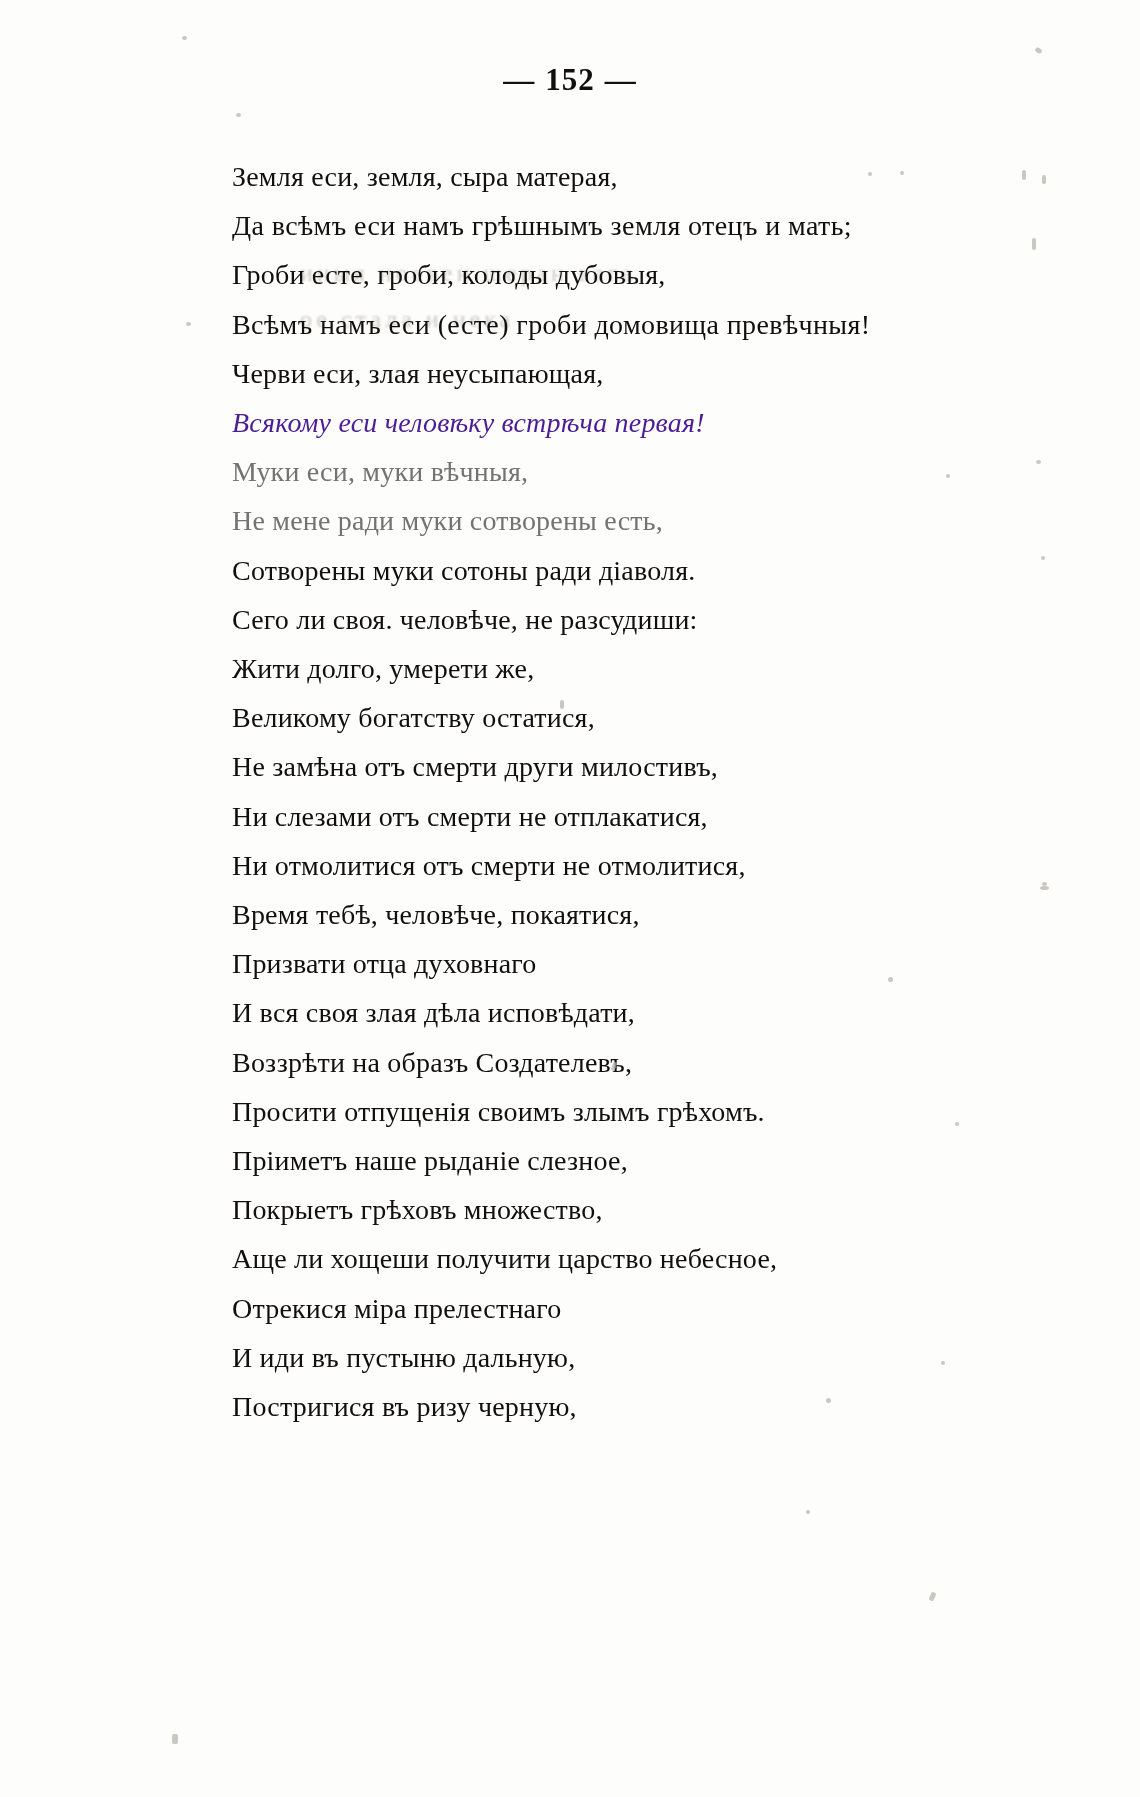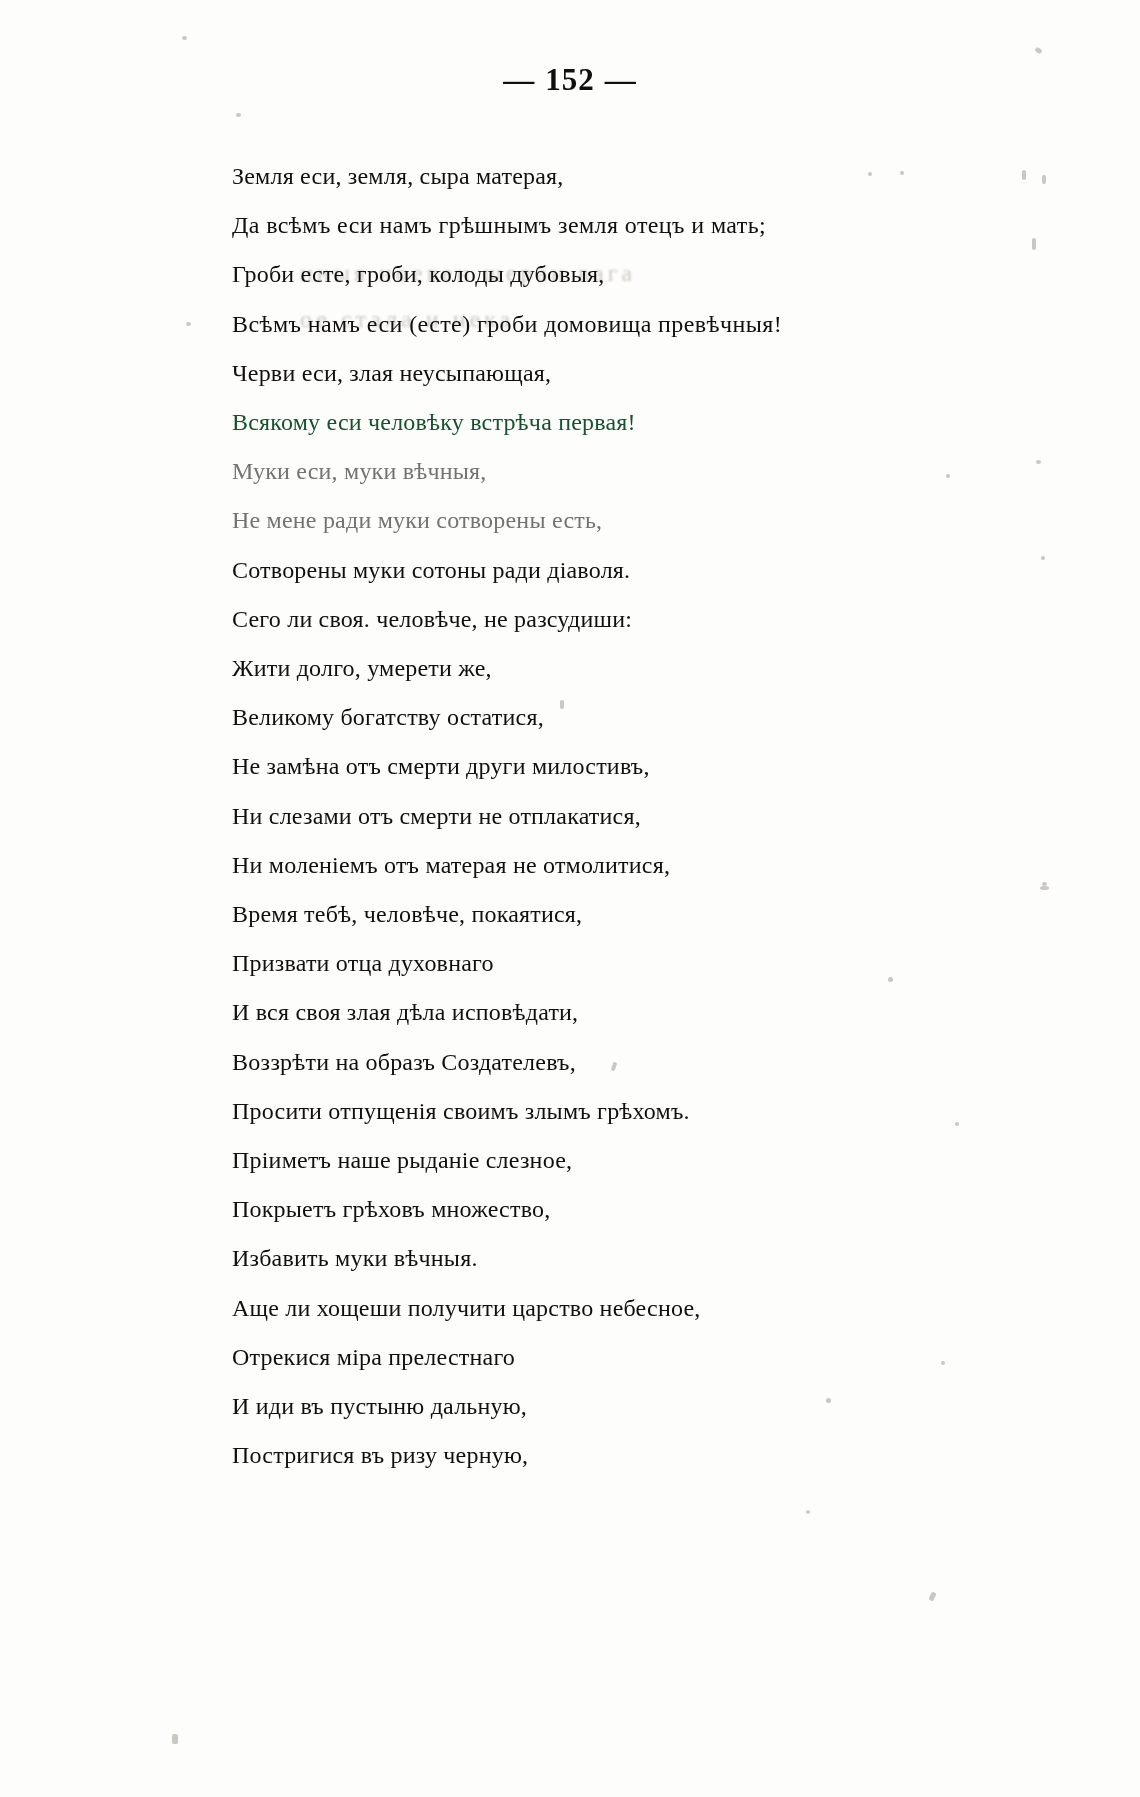--- a/index.html
+++ b/index.html
@@ -37,28 +37,28 @@
     font-weight: 700;
     padding: 0 10px;
   }
   .poem {
     position: absolute;
     top: 152px;
     left: 232px;
     width: 830px;
   }
   .line {
-    font-size: 24px;
+    font-size: 28px;
     line-height: 49.2px;
     white-space: pre;
     letter-spacing: .2px;
   }
   
   .line.faded { color: #737373; }
-  .line.faded2 { color: #14532d; }
+  .line.faded2 { color: #4c1d95; font-style: italic; }
   .line.bold-ink { font-weight: 400; letter-spacing: .4px; }
   
   .bleed {
     position: absolute;
     left: 300px;
     top: 250px;
     width: 520px;
     height: 105px;
     color: #cfcac2;
     font-size: 24px;
@@ -88,29 +88,28 @@
     <div class="line">Черви еси, злая неусыпающая,</div>
     <div class="line faded2">Всякому еси человѣку встрѣча первая!</div>
     <div class="line faded">Муки еси, муки вѣчныя,</div>
     <div class="line faded">Не мене ради муки сотворены есть,</div>
     <div class="line">Сотворены муки сотоны ради діаволя.</div>
     <div class="line">Сего ли своя. человѣче, не разсудиши:</div>
     <div class="line">Жити долго, умерети же,</div>
     <div class="line">Великому богатству остатися,</div>
     <div class="line">Не замѣна отъ смерти други милостивъ,</div>
     <div class="line">Ни слезами отъ смерти не отплакатися,</div>
-    <div class="line">Ни моленіемъ отъ матерая не отмолитися,</div>
+    <div class="line">Ни отмолитися отъ смерти не отмолитися,</div>
     <div class="line">Время тебѣ, человѣче, покаятися,</div>
     <div class="line">Призвати отца духовнаго</div>
     <div class="line">И вся своя злая дѣла исповѣдати,</div>
     <div class="line">Воззрѣти на образъ Создателевъ,</div>
     <div class="line">Просити отпущенія своимъ злымъ грѣхомъ.</div>
     <div class="line">Пріиметъ наше рыданіе слезное,</div>
     <div class="line">Покрыетъ грѣховъ множество,</div>
-    <div class="line">Избавить муки вѣчныя.</div>
     <div class="line">Аще ли хощеши получити царство небесное,</div>
     <div class="line">Отрекися міра прелестнаго</div>
     <div class="line">И иди въ пустыню дальную,</div>
     <div class="line">Постригися въ ризу черную,</div>
   </div>
 
   <div class="speck" style="left:182px;top:36px;width:5px;height:4px;"></div>
   <div class="speck" style="left:1035px;top:48px;width:7px;height:5px;transform:rotate(30deg);"></div>
   <div class="speck" style="left:236px;top:113px;width:5px;height:4px;"></div>
   <div class="speck" style="left:868px;top:172px;width:4px;height:4px;"></div>

